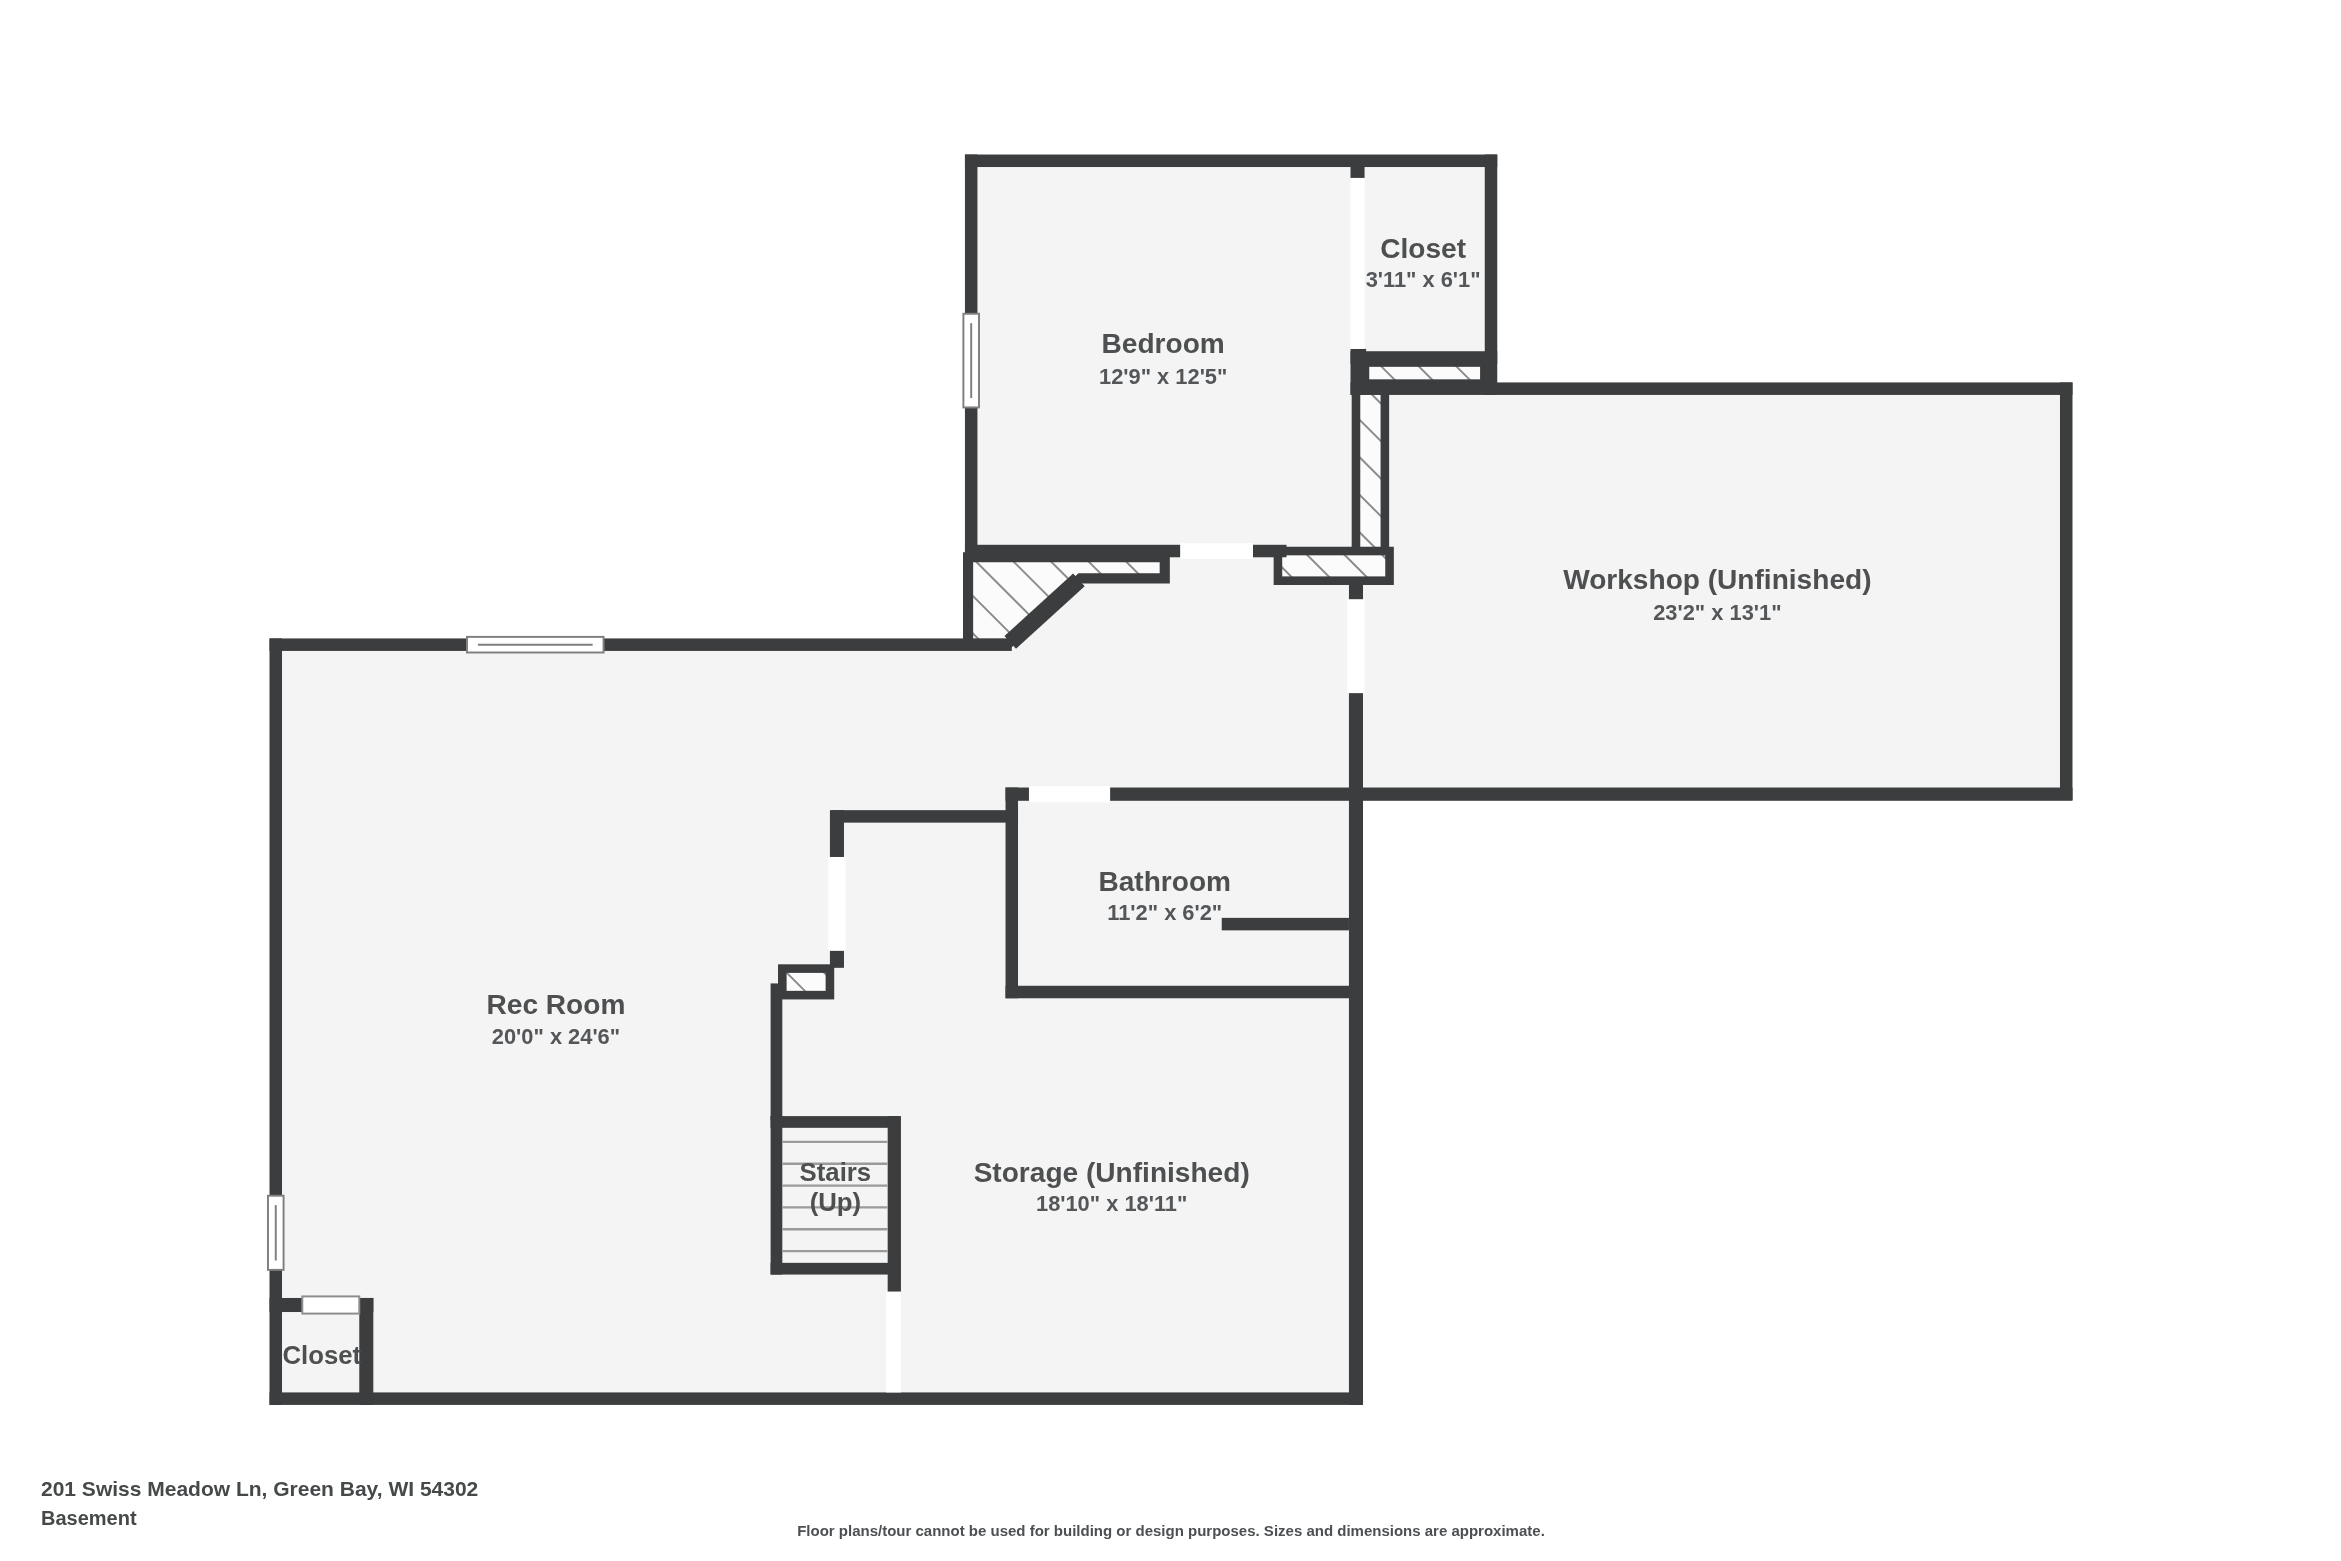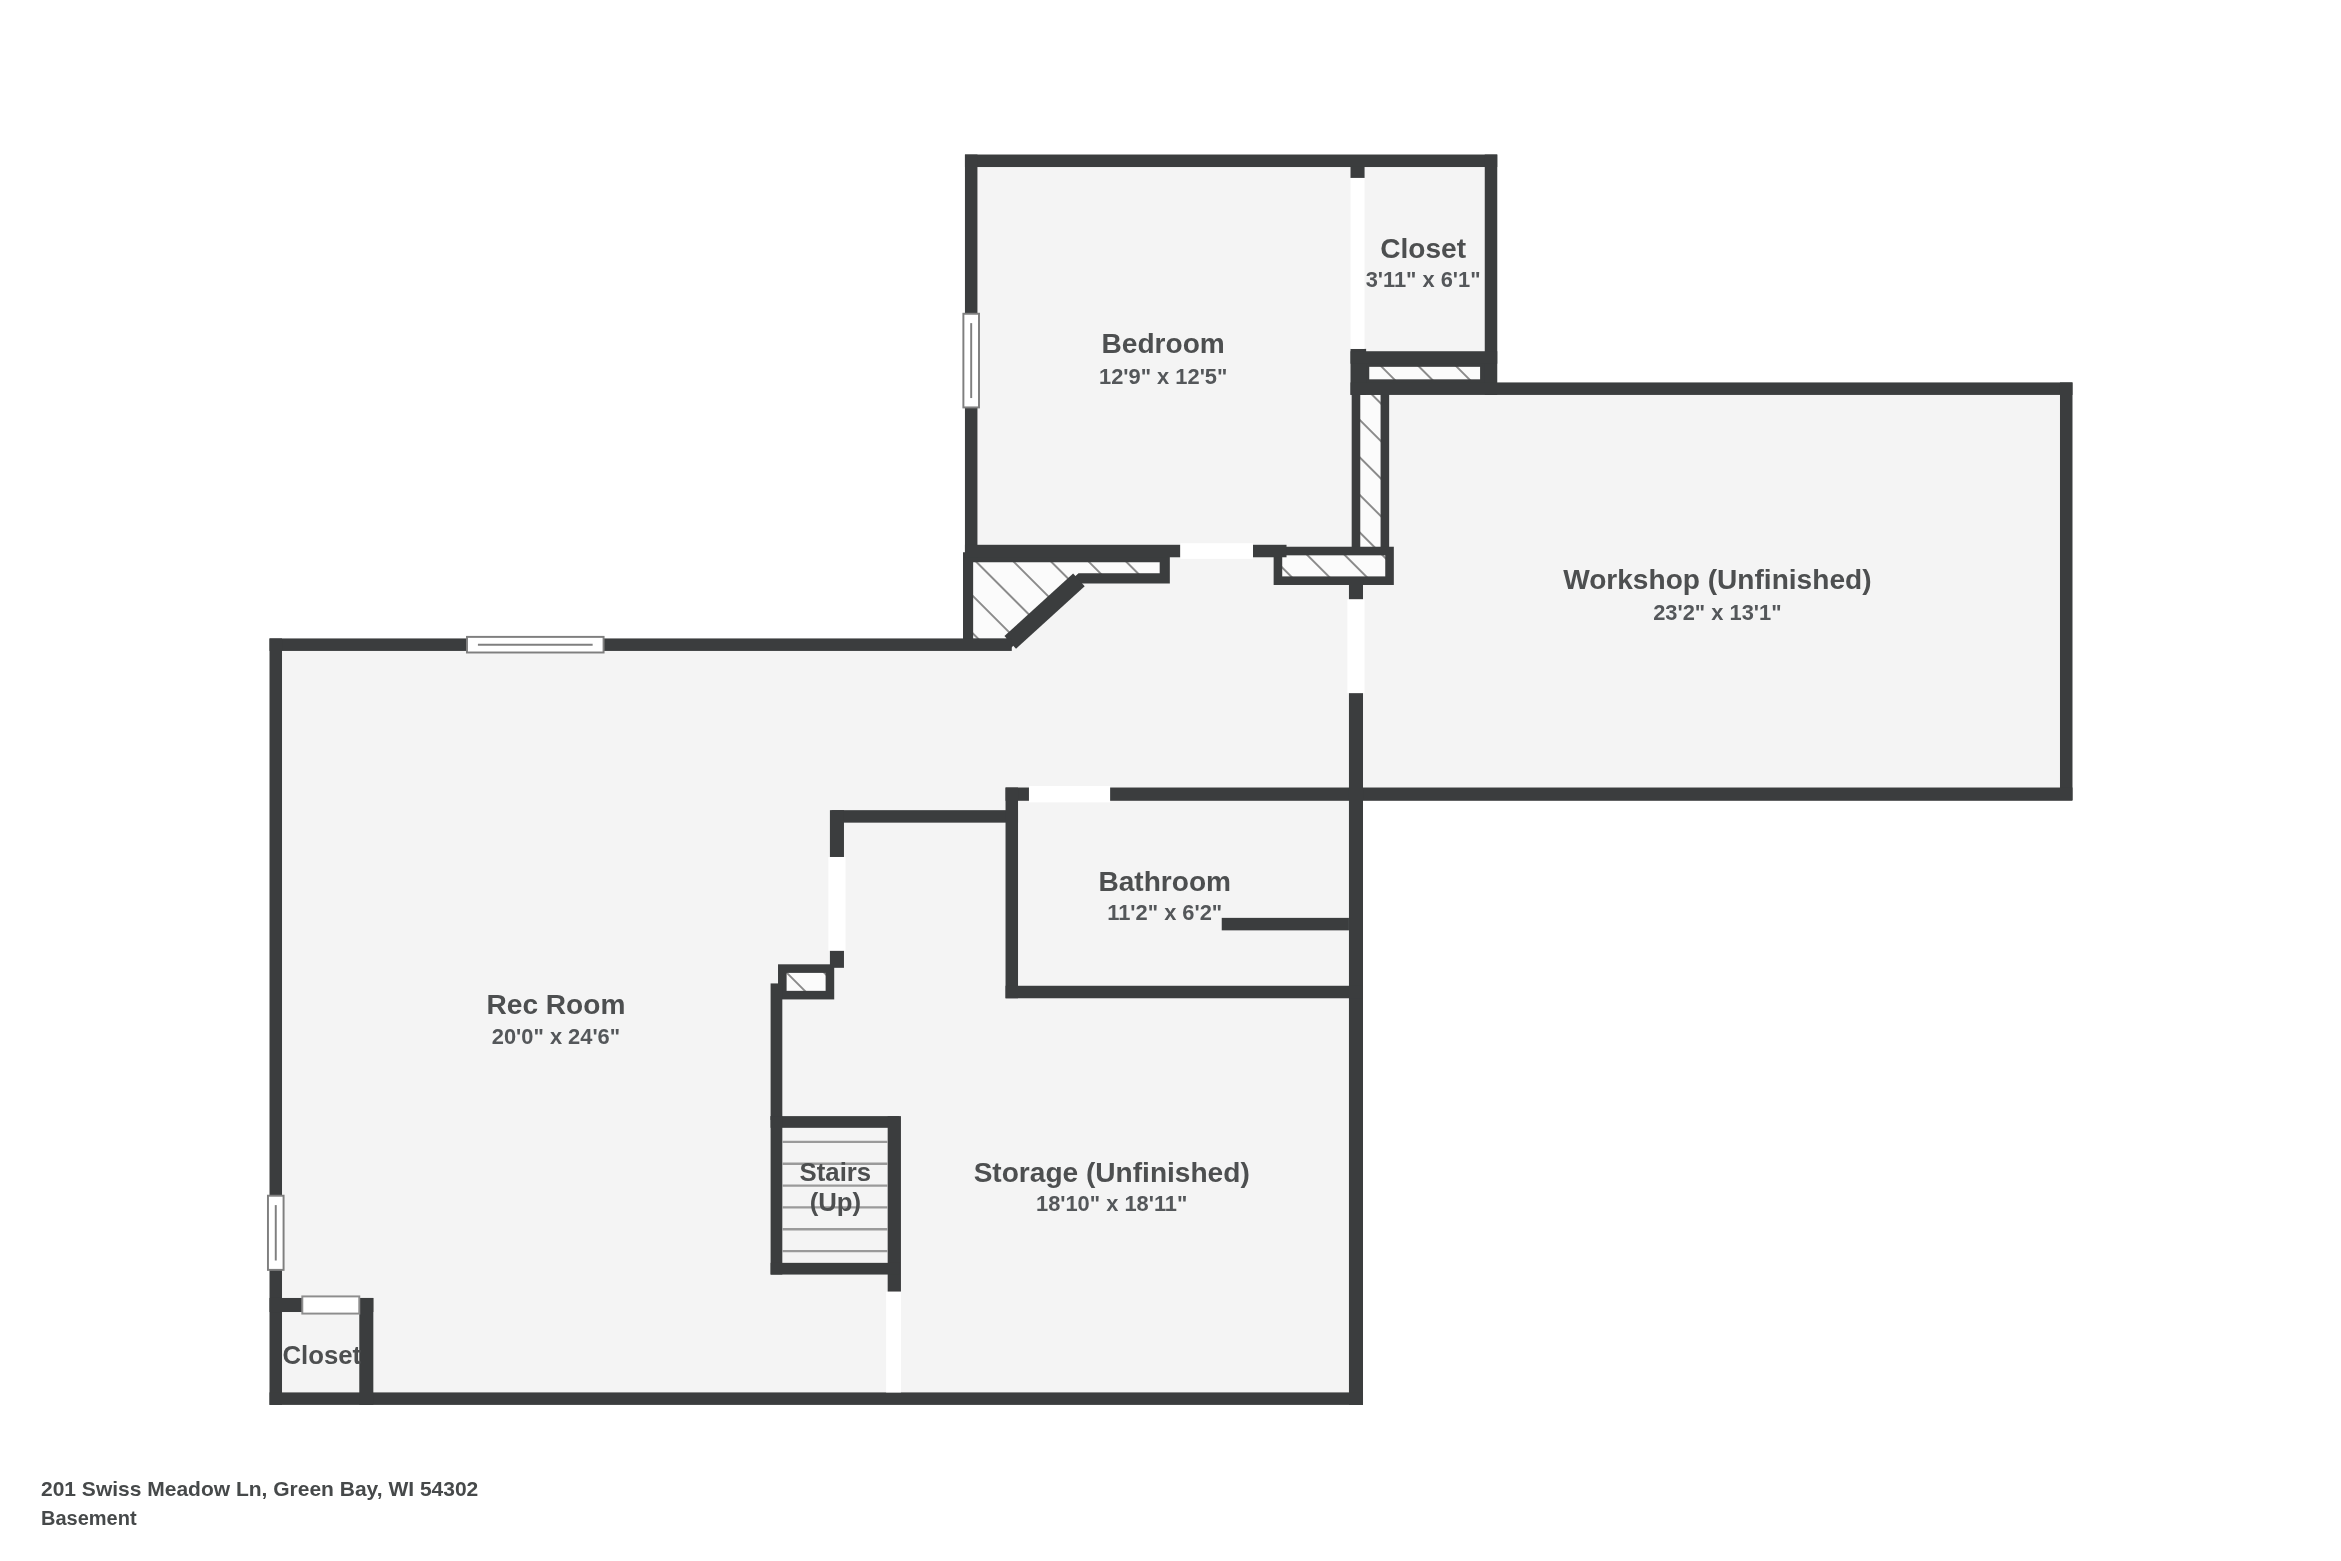--- a/index.html
+++ b/index.html
@@ -138,14 +138,15 @@
 
     <text class="rname" x="1424" y="1514">Storage (Unfinished)</text>
     <text class="rdims" x="1424" y="1552">18'10" x 18'11"</text>
 
     <text class="rname sm" x="412" y="1747">Closet</text>
   </g>
 </svg>
 
   <div class="footer-line" id="addr">201 Swiss Meadow Ln, Green Bay, WI 54302</div>
   <div class="footer-line" id="level">Basement</div>
+  <div class="footer-line" id="disclaimer">Floor plans/tour cannot be used for building or design purposes. Sizes and dimensions are approximate.</div>
 </div>
 
 
 </body></html>

